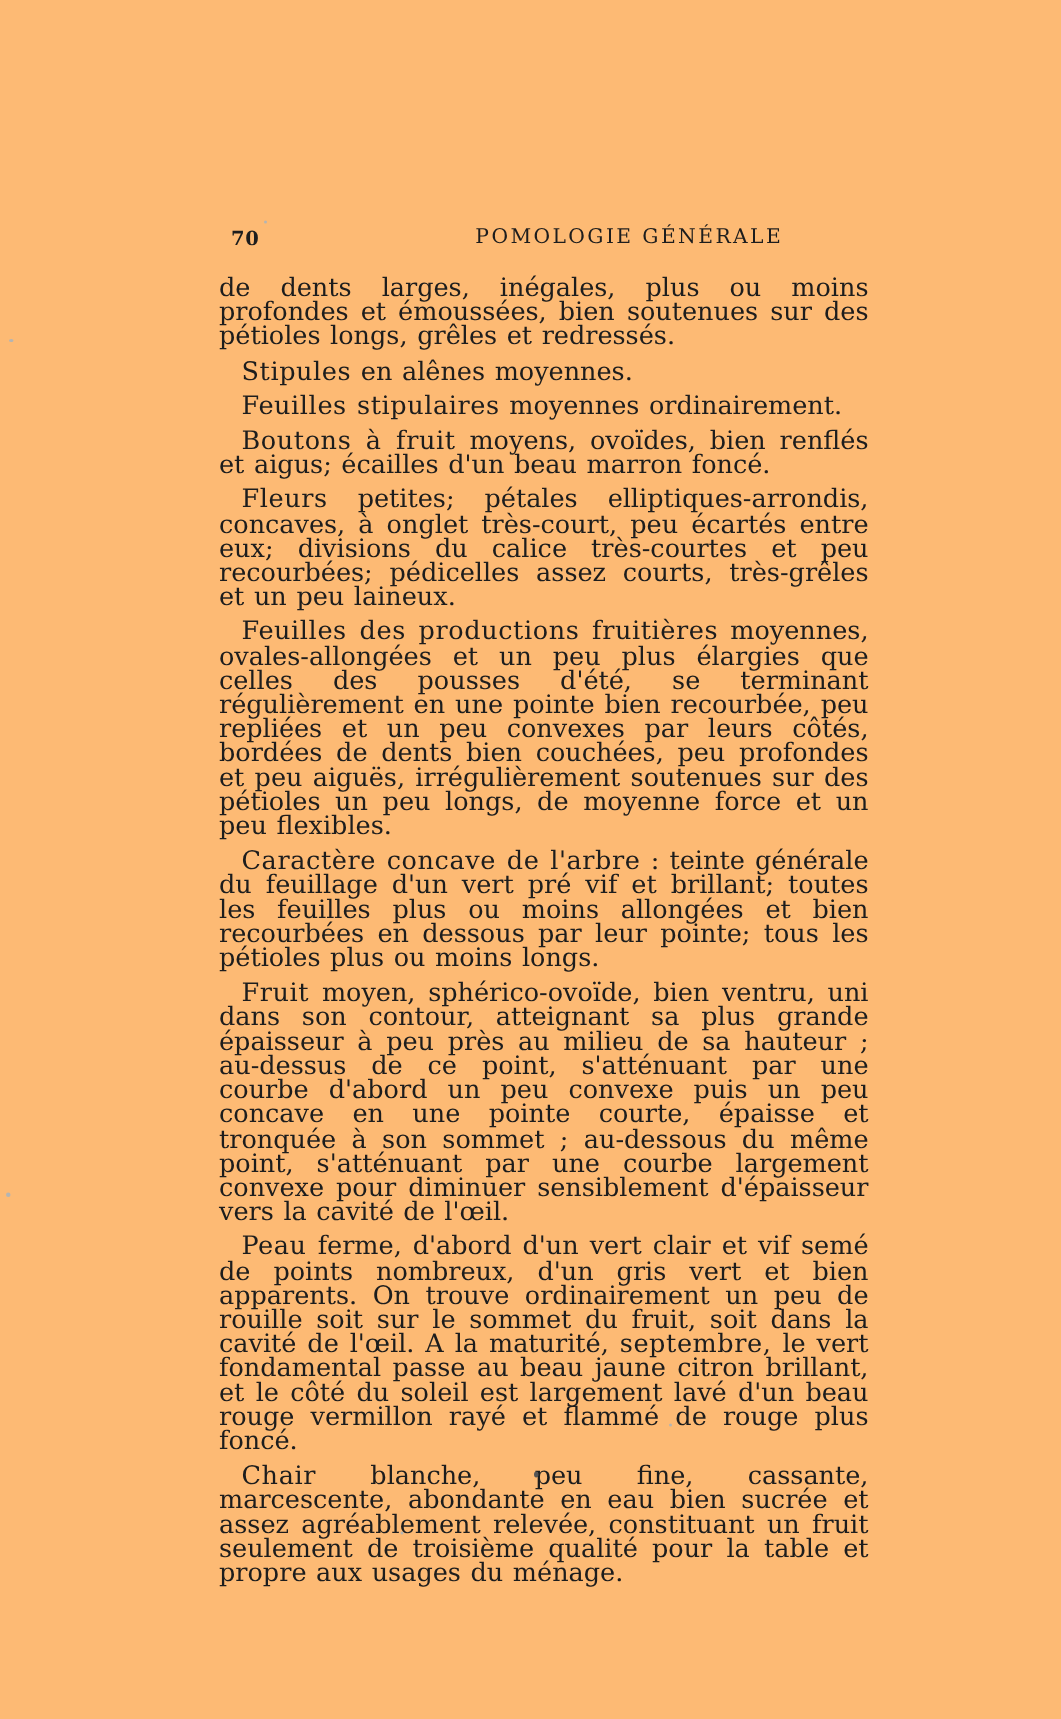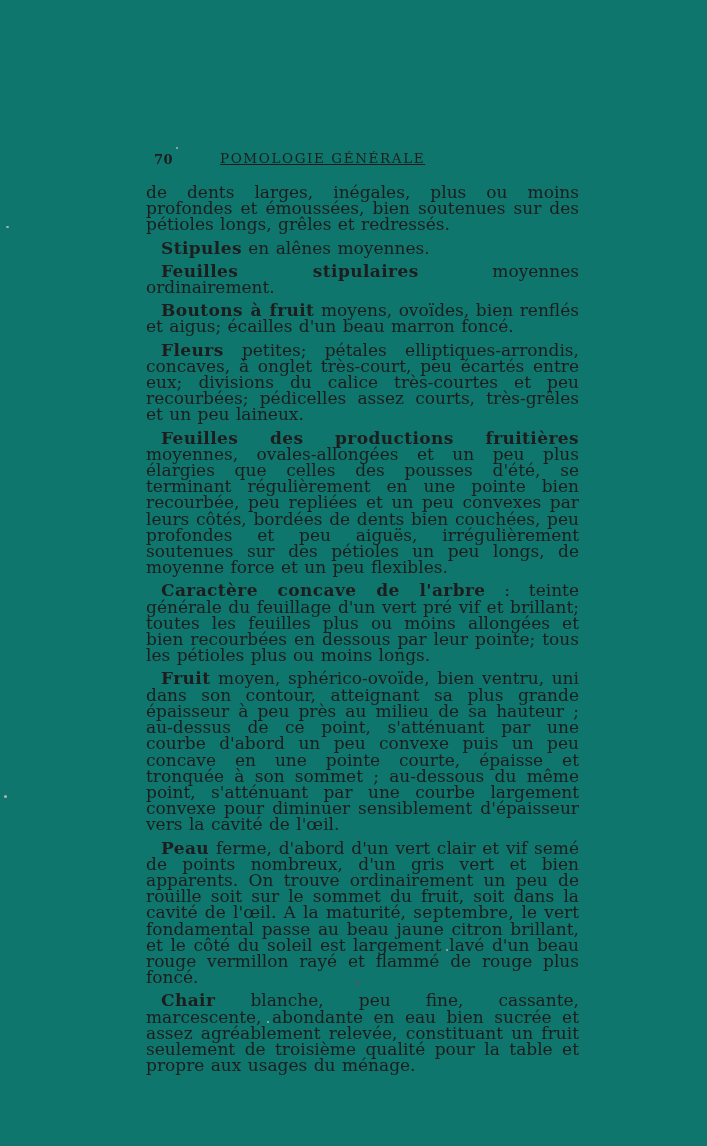--- a/index.html
+++ b/index.html
@@ -4,21 +4,21 @@
   <style>
     html, body {
       margin: 0;
       padding: 0;
       background: #ffffff;
     }
     .page {
       position: relative;
       width: 707px;
       height: 1146px;
-      background: #0f766e;
+      background: #fdba74;
       overflow: hidden;
       font-family: "DejaVu Serif", "Liberation Serif", serif;
       color: #1d1d1d;
     }
     .content {
       position: absolute;
       left: 146px;
       top: 150px;
       width: 433px;
     }
@@ -30,40 +30,39 @@
     .page-number {
       position: absolute;
       left: 8px;
       top: 2px;
       font-size: 13px;
       letter-spacing: 0.5px;
       font-weight: 600;
     }
     .header-title {
       position: relative;
-      left: 74px;
-      text-align: left;
+      left: 57px;
+      text-align: center;
       font-size: 13.5px;
       letter-spacing: 1.6px;
       white-space: nowrap;
-      text-decoration: underline;
     }
     .bodytext p {
       margin: 0 0 7px 0;
       font-size: 17px;
       line-height: 16.2px;
       text-align: justify;
       text-indent: 15px;
       word-spacing: 1px;
     }
     .bodytext p.continuation {
       text-indent: 0;
     }
     .lead {
-      font-weight: bold;
+      font-weight: normal;
       letter-spacing: 0.4px;
     }
     .bold-inline {
       font-weight: normal;
       letter-spacing: 0.4px;
     }
     .speck {
       position: absolute;
       background: #555;
       border-radius: 50%;

